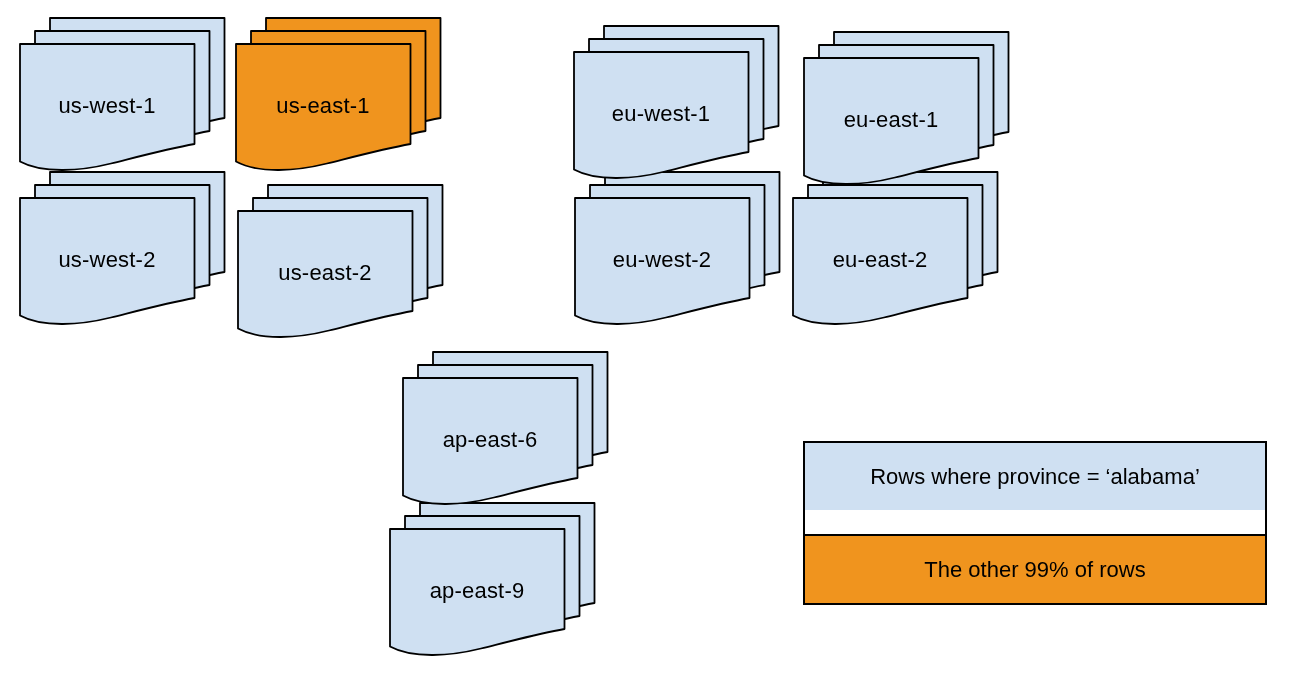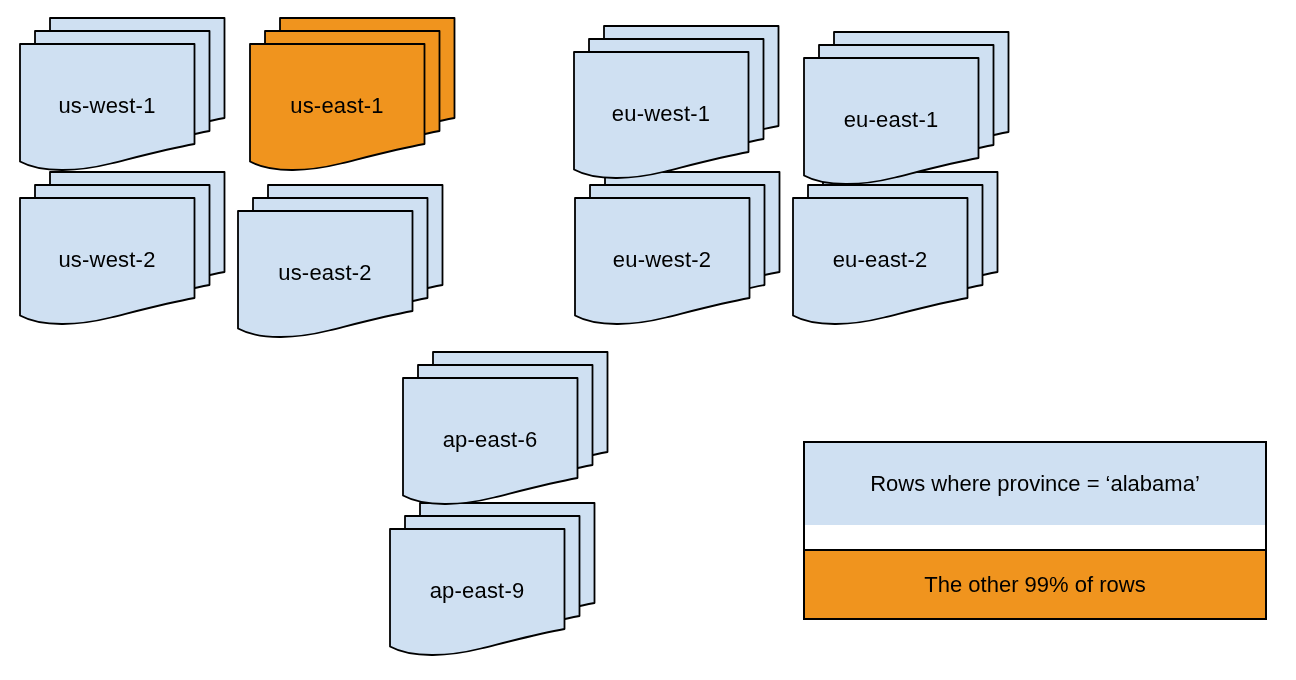--- a/index.html
+++ b/index.html
@@ -58,21 +58,21 @@
         </svg>
       </div>
       <div class="doc doc-front">
         <svg width="177" height="132" viewBox="0 0 177 132">
           <path class="doc-path" d="M1,1 H175.5 V101 C150,105.5 120,113.5 92,120.5 C62,128 24,131 1,118.5 Z"></path>
         </svg>
       </div>
       <div class="stack-label">us-west-1</div>
     </div>
 
-    <div class="stack highlight" style="left: 249px; top: 43px; z-index: 957; text-align: center;">
+    <div class="stack highlight" style="left: 235px; top: 43px; z-index: 957; text-align: center;">
       <div class="doc doc-back">
         <svg width="177" height="132" viewBox="0 0 177 132">
           <path class="doc-path" d="M1,1 H175.5 V101 C150,105.5 120,113.5 92,120.5 C62,128 24,131 1,118.5 Z"></path>
         </svg>
       </div>
       <div class="doc doc-mid">
         <svg width="177" height="132" viewBox="0 0 177 132">
           <path class="doc-path" d="M1,1 H175.5 V101 C150,105.5 120,113.5 92,120.5 C62,128 24,131 1,118.5 Z"></path>
         </svg>
       </div>
@@ -231,21 +231,21 @@
       <div class="doc doc-front">
         <svg width="177" height="132" viewBox="0 0 177 132">
           <path class="doc-path" d="M1,1 H175.5 V101 C150,105.5 120,113.5 92,120.5 C62,128 24,131 1,118.5 Z"></path>
         </svg>
       </div>
       <div class="stack-label">ap-east-9</div>
     </div>
   </div>
 
   <div class="legend" id="legend" style="left: 803px; top: 441px; width: 464px;">
-      <div class="legend-row default" style="height: 82px;">
+      <div class="legend-row default" style="height: 67px;">
         <span>Rows where province = ‘alabama’</span>
       </div>
       <div class="legend-row highlight" style="height: 67px;">
         <span>The other 99% of rows</span>
       </div>
     </div>
 
 </div>
 
 </body></html>

